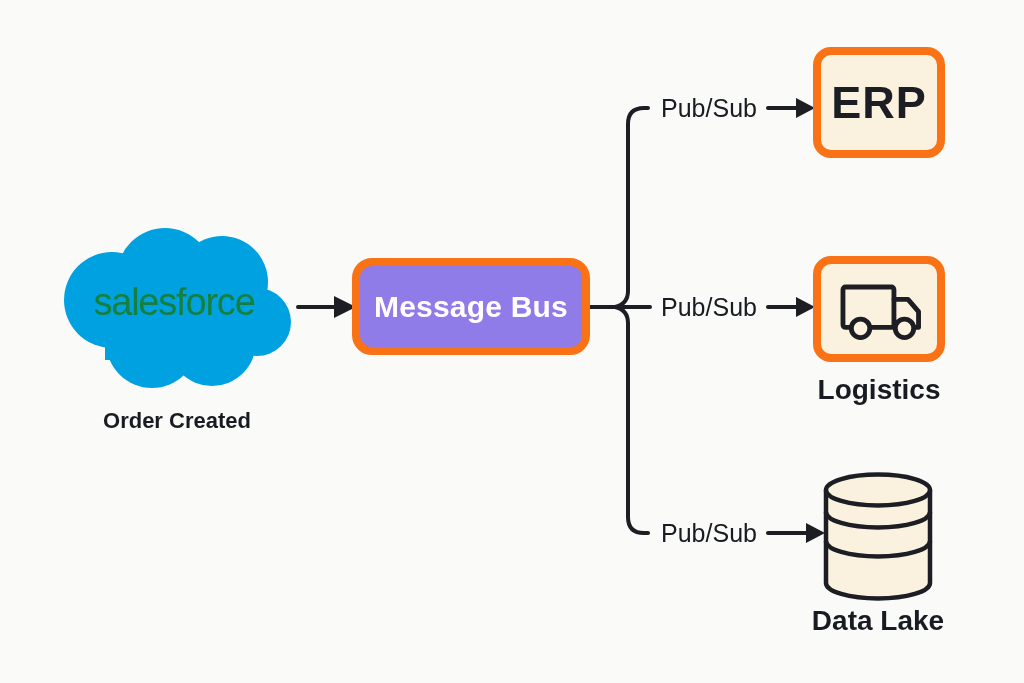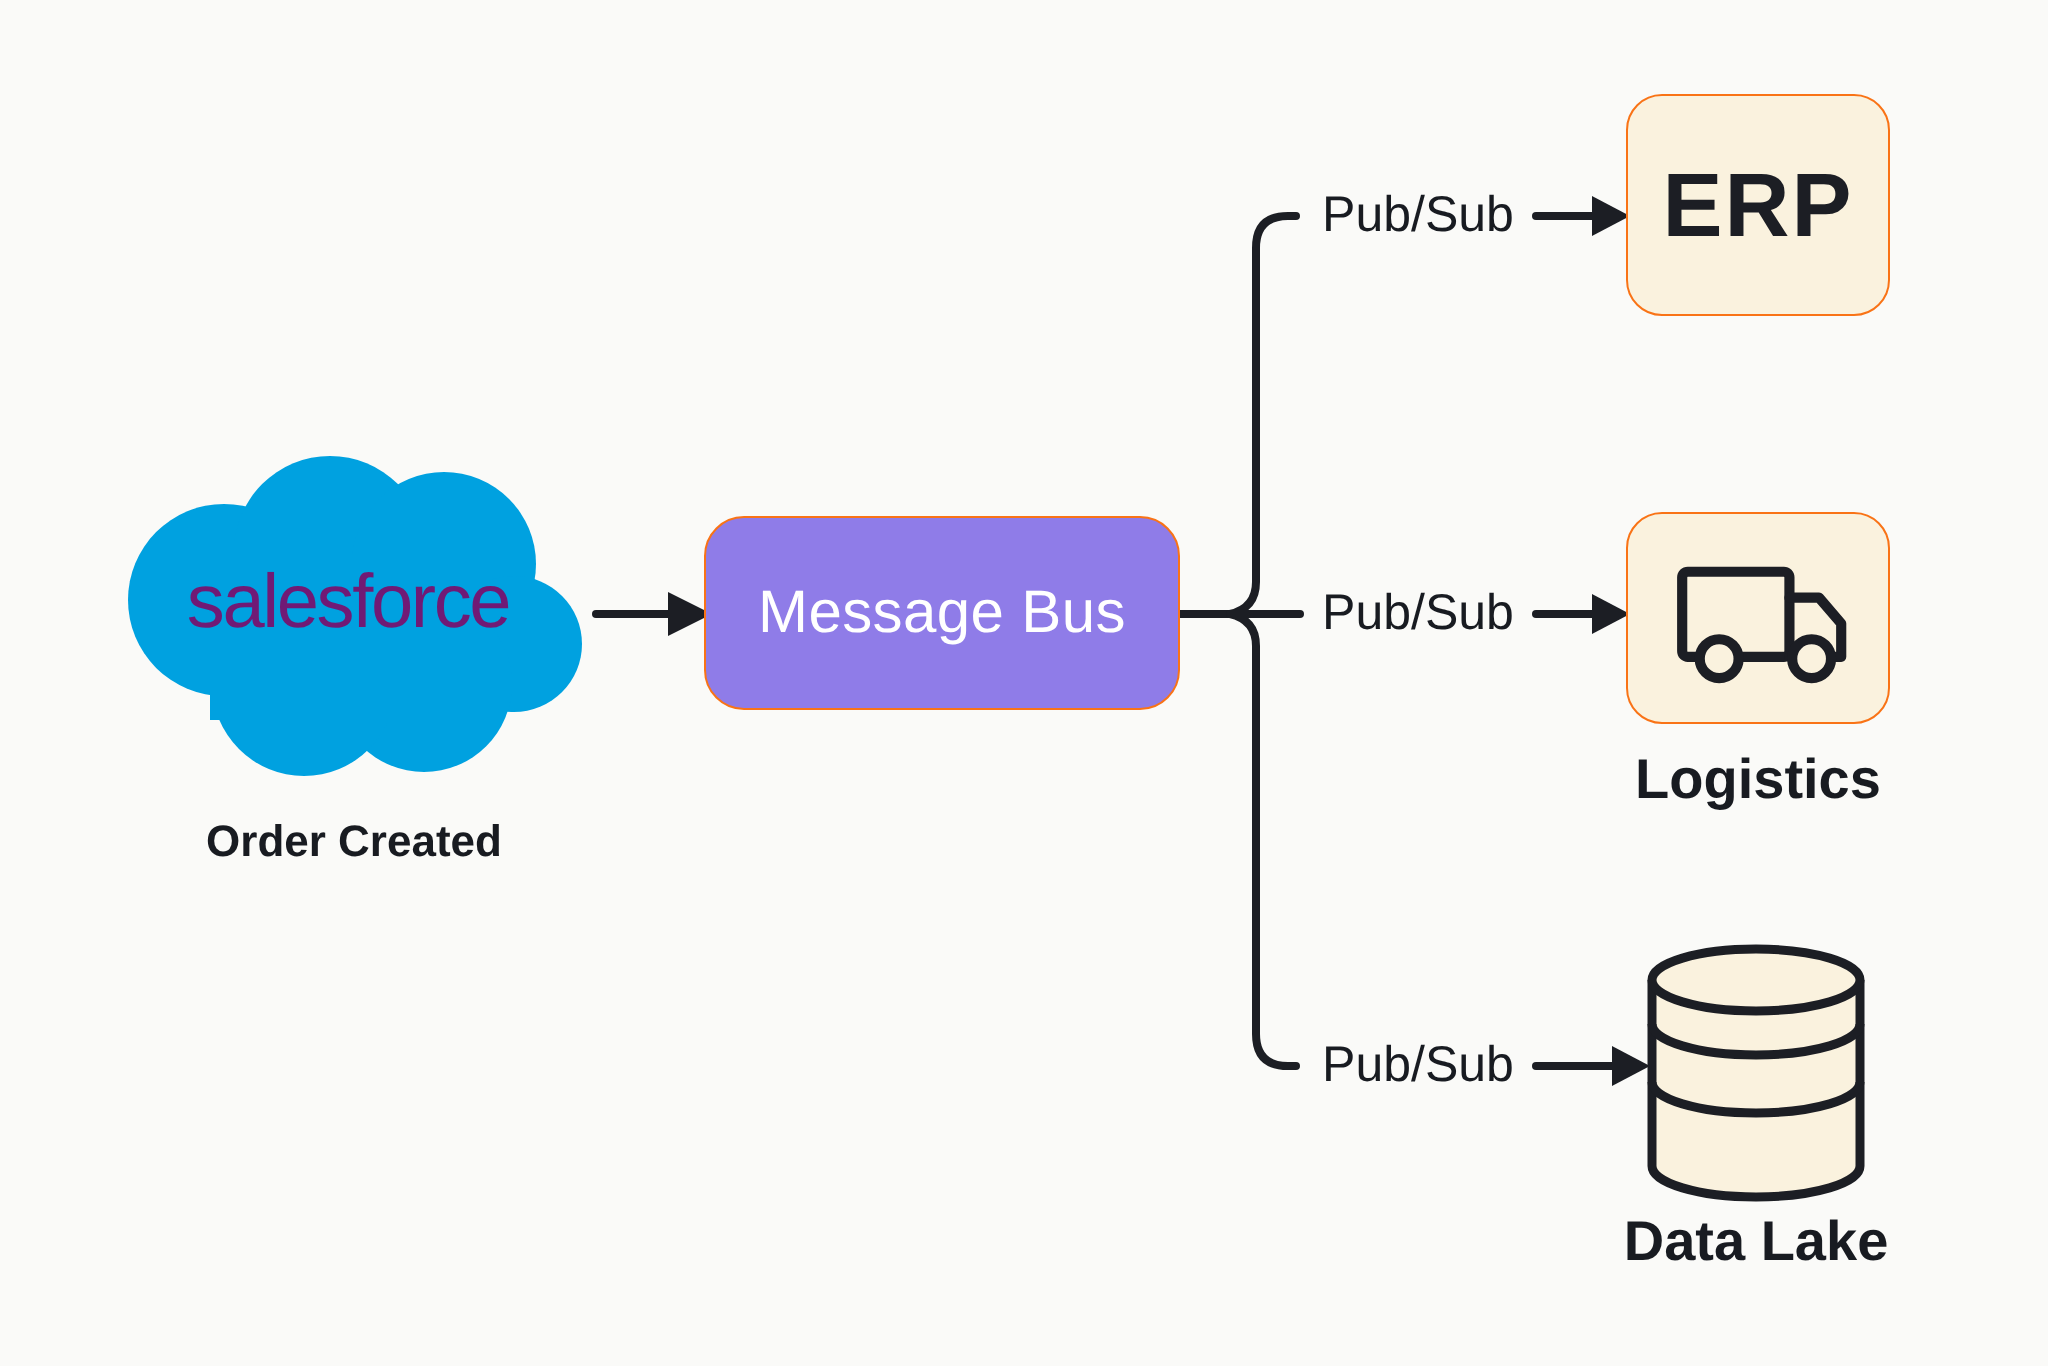--- a/index.html
+++ b/index.html
@@ -11,32 +11,32 @@
     background: #FAFAF8;
     overflow: hidden;
     margin: 0 auto;
   }
   .svg-layer { position: absolute; left: 0; top: 0; width: 1024px; height: 683px; }
 
   
   .node-box {
     position: absolute;
     box-sizing: border-box;
-    border: 1px solid #f97316;
+    border: 8px solid #f97316;
     display: flex;
     align-items: center;
     justify-content: center;
   }
   .bus-box {
     left: 352px; top: 258px; width: 238px; height: 97px;
     background: #8F7CE8;
     border-radius: 20px;
     color: #ffffff;
     font-size: 30px;
-    font-weight: 400;
+    font-weight: 700;
     letter-spacing: 0.2px;
   }
   .erp-box {
     left: 813px; top: 47px; width: 132px; height: 111px;
     background: #FAF2DE;
     border-radius: 18px;
     color: #1C1E24;
     font-size: 45px;
     font-weight: 600;
     letter-spacing: 1px;
@@ -49,21 +49,21 @@
 
   
   .label {
     position: absolute;
     color: #181B21;
     white-space: nowrap;
     transform: translate(-50%, -50%);
   }
   .salesforce-word {
     left: 174px; top: 302px;
-    color: #701a75;
+    color: #15803d;
     font-size: 38px;
     font-weight: 400;
     letter-spacing: -1.2px;
   }
   .order-created { left: 177px; top: 421px; font-size: 22px; font-weight: 600; }
   .pubsub { font-size: 25px; font-weight: 500; left: 709px; }
   .pubsub-1 { top: 108px; }
   .pubsub-2 { top: 307px; }
   .pubsub-3 { top: 533px; }
   .logistics-label { left: 879px; top: 390px; font-size: 28px; font-weight: 600; }

